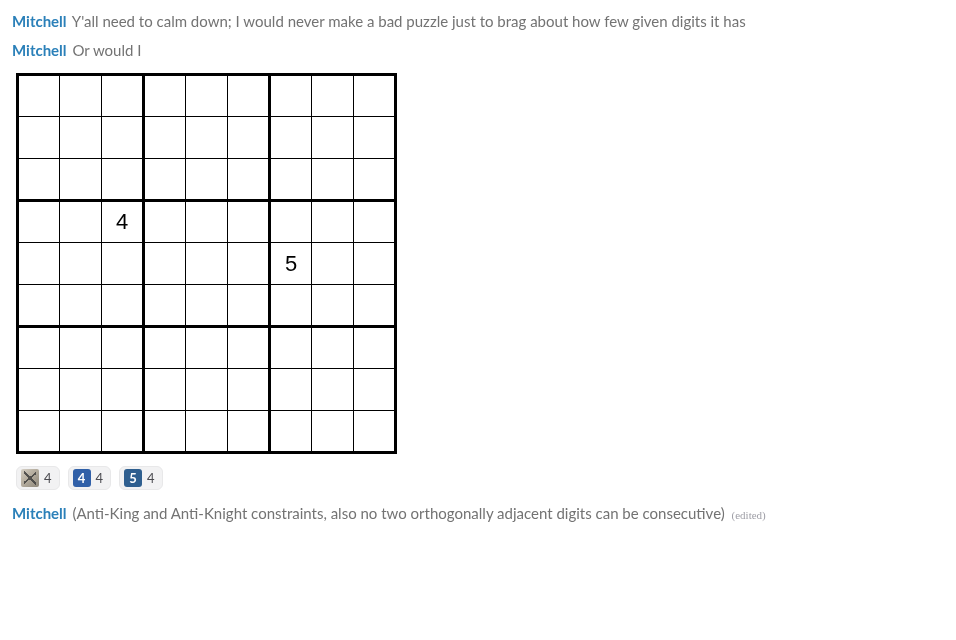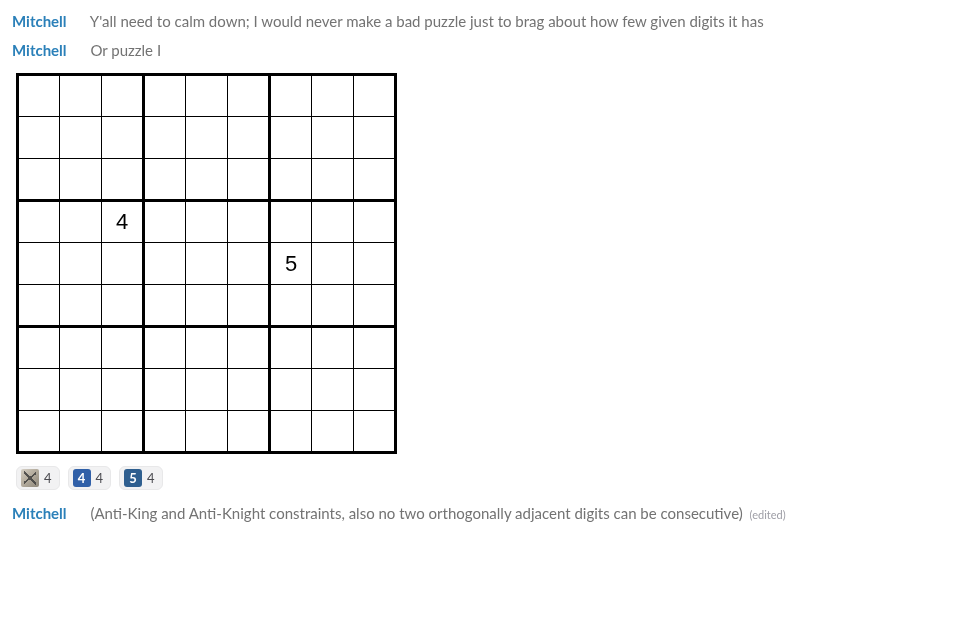--- a/index.html
+++ b/index.html
@@ -9,27 +9,28 @@
     font-family: "Lato", "Helvetica Neue", Arial, sans-serif;
     font-size: 15px;
     color: #2c2d30;
     background: #fff;
     width: 956px;
   }
   .msg { margin: 2px 0 6px 0; line-height: 1.5; }
   .msg .author {
     font-weight: 700;
     color: #2b80b9;
-    margin-right: 20px;
+    margin-right: 2px;
   }
   .msg .text { color: #737373; }
   .msg .edited {
     color: #9e9ea6;
     font-size: 11px;
     margin-left: 3px;
+    font-family: Liberation Serif, serif;
   }
   .sudoku-wrap { padding: 6px 0 8px 4px; }
   table.sudoku {
     border-collapse: collapse;
     background: #fff;
   }
   table.sudoku td {
     width: 42px;
     height: 42px;
     border: 1px solid #000;
@@ -98,21 +99,21 @@
 </head>
 <body>
 
 <div class="msg">
   <span class="author">Mitchell</span>
   <span class="text">Y'all need to calm down; I would never make a bad puzzle just to brag about how few given digits it has</span>
 </div>
 
 <div class="msg">
   <span class="author">Mitchell</span>
-  <span class="text">Or puzzle I</span>
+  <span class="text">Or would I</span>
 </div>
 
 <div class="sudoku-wrap">
   <table class="sudoku">
     <tbody>
         <tr>
       <td></td>
           <td></td>
           <td></td>
       <td class="bl"></td>

